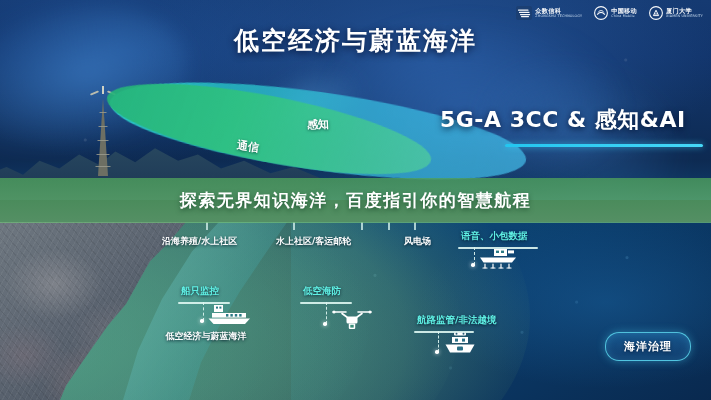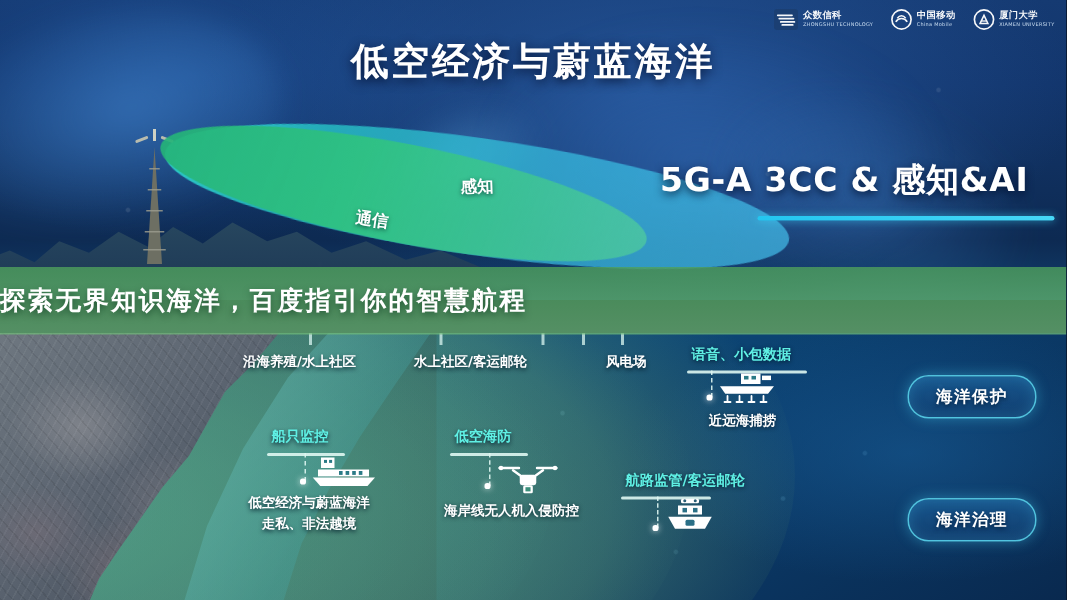--- a/index.html
+++ b/index.html
@@ -90,21 +90,21 @@
     transform:rotate(11deg);filter:blur(.4px);}
   .beam-lbl{position:absolute;color:#fff;font-weight:700;font-size:11px;
     text-shadow:0 1px 3px rgba(0,40,40,.7);}
   .beam-lbl.comm{left:237px;top:139px;transform:rotate(8deg);}
   .beam-lbl.sense{left:307px;top:117px;transform:rotate(-2deg);}
 
   
   .band{position:absolute;left:0;top:178px;width:711px;height:45px;
     background:linear-gradient(180deg,rgba(78,160,92,.80) 0%,rgba(92,172,104,.78) 45%,
       rgba(112,186,120,.74) 100%);
-    display:flex;align-items:center;z-index:9;}
+    display:flex;align-items:center;justify-content:center;z-index:9;}
   .band-text{color:#fff;font-size:17px;font-weight:700;letter-spacing:1.5px;
     text-shadow:0 2px 5px rgba(0,40,20,.55);}
 
   
   .bot-half{position:absolute;left:0;top:222px;width:711px;height:178px;overflow:hidden;
     background:linear-gradient(160deg,#0f3f60 0%,#0d3b63 25%,#0b2f58 60%,#0a2448 100%);}
   
   .sea{position:absolute;right:0;top:0;width:420px;height:178px;
     background:
       radial-gradient(ellipse 260px 120px at 75% 45%, rgba(24,92,150,.55), rgba(10,40,85,0) 72%),
@@ -280,75 +280,71 @@
         <rect x="5" y="9" width="34" height="4.6" fill="#ffffff"></rect>
         <rect x="19" y="10" width="2.4" height="2.6" fill="#2a7a86"></rect>
         <rect x="23.4" y="10" width="2.4" height="2.6" fill="#2a7a86"></rect>
         <rect x="27.8" y="10" width="2.4" height="2.6" fill="#2a7a86"></rect>
         <rect x="32.2" y="10" width="2.4" height="2.6" fill="#2a7a86"></rect>
         <path d="M1.5 14.4 H43 L38 20 H6.5 Z" fill="#ffffff"></path>
       </svg>
     </span>
     <div class="lbl white s10 center" style="left:146px;top:107px;width:120px;line-height:14px;">
       <div>低空经济与蔚蓝海洋</div>
-      <div>走私、非法越境</div>
     </div>
 
     <div class="lbl cyan s11" style="left:303px;top:63px;">低空海防</div>
     <div class="hline" style="left:300px;top:80px;width:52px;"></div>
     <div class="dash" style="left:326px;top:80px;height:22px;"></div>
     <div class="dot" style="left:323px;top:100px;"></div>
     <span style="position:absolute;left:330px;top:86px;">
       <svg class="ico" width="44" height="24" viewBox="0 0 44 24">
         <path d="M3 4 H16 M28 4 H41" stroke="#ffffff" stroke-width="1.6" stroke-linecap="round"></path>
         <path d="M12 5.5 L17.5 9.5 M32 5.5 L26.5 9.5" stroke="#ffffff" stroke-width="1.6" stroke-linecap="round"></path>
         <rect x="16.5" y="8.5" width="11" height="7" rx="1.6" fill="#ffffff"></rect>
         <rect x="18.8" y="15.5" width="6.4" height="5.4" rx="1" fill="#ffffff"></rect>
         <rect x="20.3" y="16.8" width="3.4" height="2.8" fill="#3b8f7a"></rect>
         <circle cx="4" cy="4" r="1.5" fill="#ffffff"></circle>
         <circle cx="40" cy="4" r="1.5" fill="#ffffff"></circle>
       </svg>
     </span>
-    <div class="lbl white s10 center" style="left:271px;top:112px;width:140px;">海岸线无人机入侵防控</div>
 
     <div class="lbl cyan s11" style="left:461px;top:8px;">语音、小包数据</div>
     <div class="hline" style="left:458px;top:25px;width:80px;"></div>
     <div class="dash" style="left:474px;top:25px;height:18px;"></div>
     <div class="dot" style="left:471px;top:41px;"></div>
     <span style="position:absolute;left:478px;top:26px;">
       <svg class="ico" width="42" height="26" viewBox="0 0 42 26">
         <rect x="16" y="1" width="13" height="7" fill="#ffffff"></rect>
         <rect x="18" y="2.6" width="3" height="2.4" fill="#2a7a86"></rect>
         <rect x="23" y="2.6" width="3" height="2.4" fill="#2a7a86"></rect>
         <rect x="30" y="2.4" width="6" height="3" fill="#ffffff"></rect>
         <path d="M2 9.5 H38 L34 14.5 H5.5 Z" fill="#ffffff"></path>
         <path d="M7 16 L7 20 M15 16 L15 20 M23 16 L23 20 M31 16 L31 20" stroke="#ffffff" stroke-width="1.2" stroke-linecap="round"></path>
         <path d="M5 20 H9 M13 20 H17 M21 20 H25 M29 20 H33" stroke="#ffffff" stroke-width="1.2" stroke-linecap="round"></path>
       </svg>
     </span>
-    <div class="lbl white s10 center" style="left:430px;top:52px;width:130px;">近远海捕捞</div>
-
-    <div class="lbl cyan s11" style="left:417px;top:92px;">航路监管/客运邮轮</div>
+
+    <div class="lbl cyan s11" style="left:417px;top:92px;">航路监管/非法越境</div>
     <div class="hline" style="left:414px;top:109px;width:60px;"></div>
     <div class="dash" style="left:438px;top:109px;height:21px;"></div>
     <div class="dot" style="left:435px;top:128px;"></div>
     <span style="position:absolute;left:443px;top:110px;">
       <svg class="ico" width="34" height="25" viewBox="0 0 34 25">
         <rect x="11" y="0.5" width="12" height="3" rx="1" fill="#ffffff"></rect>
         <circle cx="13.5" cy="1.8" r="1" fill="#2a5f78"></circle>
         <circle cx="20.5" cy="1.8" r="1" fill="#2a5f78"></circle>
         <path d="M9 5 H25 V11 H9 Z" rx="1" fill="#ffffff"></path>
         <rect x="12" y="6.6" width="3" height="3" fill="#2a6f86"></rect>
         <rect x="19" y="6.6" width="3" height="3" fill="#2a6f86"></rect>
         <path d="M2.5 12.5 H31.5 L27 20.5 H7 Z" fill="#ffffff"></path>
         <rect x="14" y="14.5" width="6" height="4" rx="1" fill="#2a6f86"></rect>
       </svg>
     </span>
 
-    <div class="pill" style="left:605px;top:28px;">海洋保护</div>
     <div class="pill" style="left:605px;top:110px;">海洋治理</div>
   </div>
 
   <div class="band">
     <div class="band-text">探索无界知识海洋，百度指引你的智慧航程</div>
   </div>
 
 </div>
 
 </body></html>

